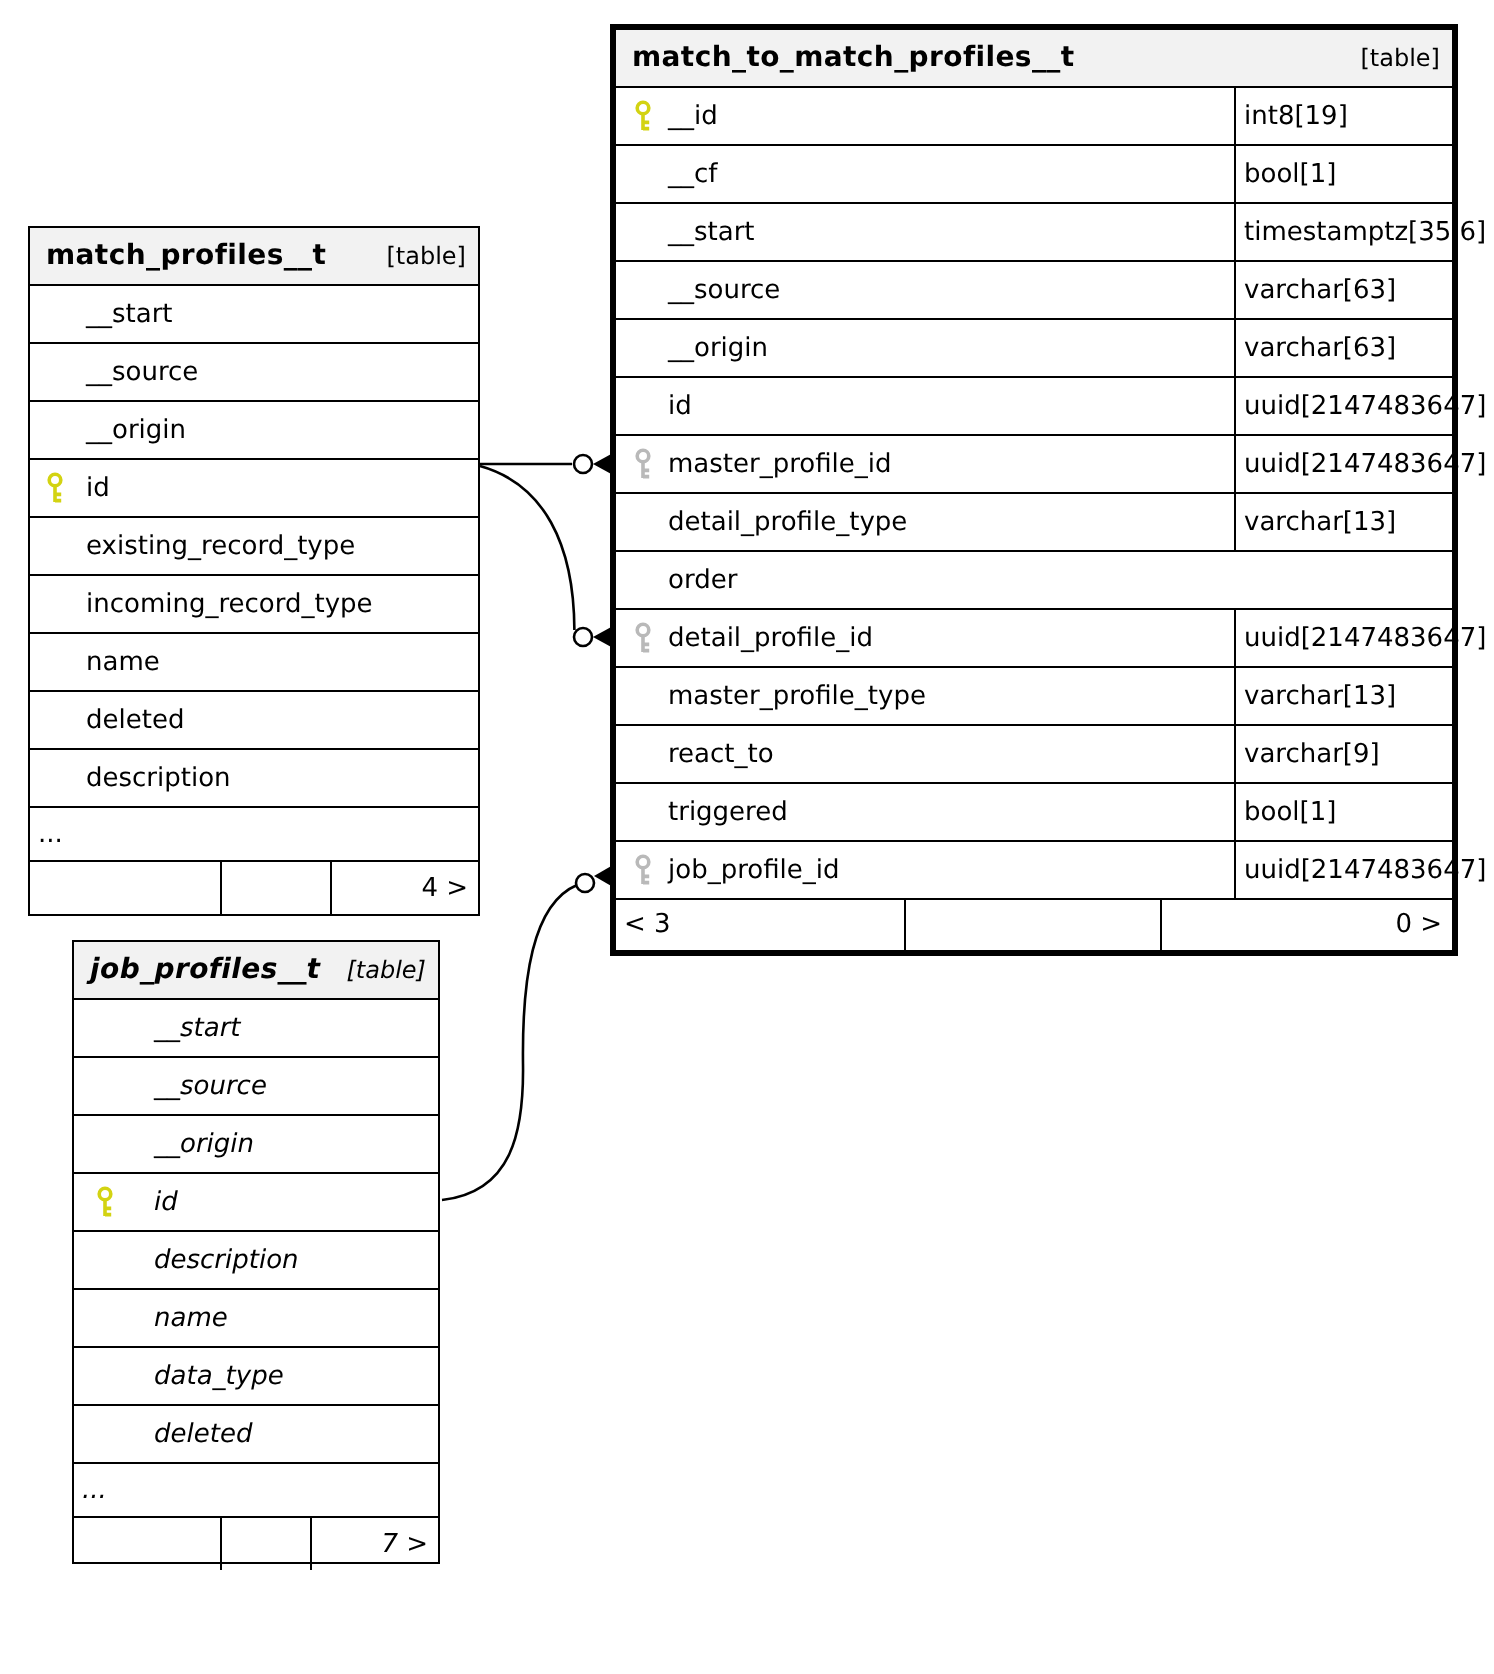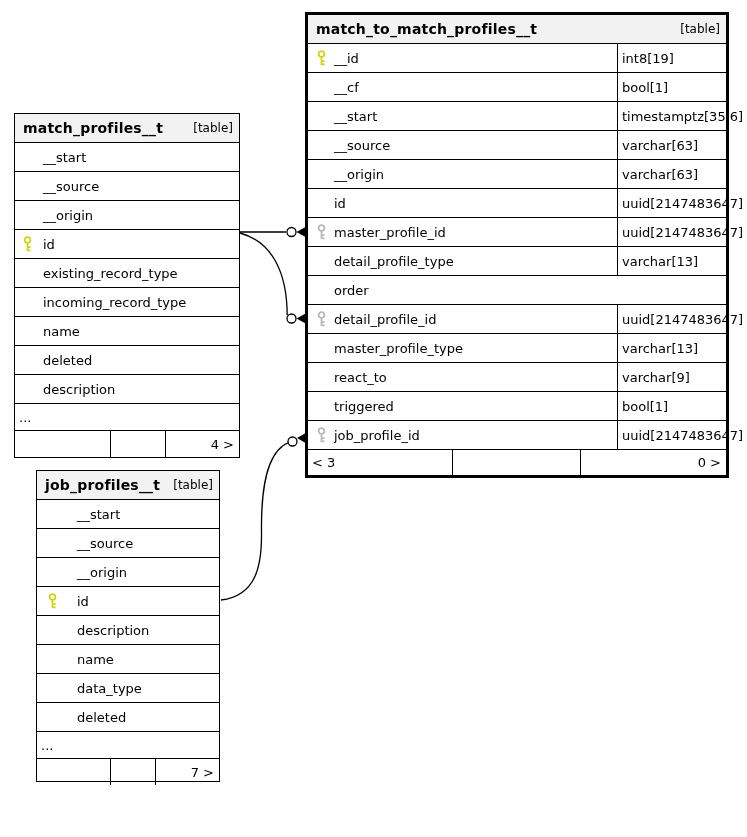--- a/index.html
+++ b/index.html
@@ -257,21 +257,21 @@
 
     <div class="ellipsis-row">...</div>
 
     <div class="foot">
       <div class="fc fc1"></div>
       <div class="fc fc2"></div>
       <div class="fc fc3">4 &gt;</div>
     </div>
   </div>
 
-  <div class="tbl t-bottom" style="left:36px; top:470px; width:184px; height:312px;">
+  <div class="tbl t-bottom" style="left:36px; top:470px; width:184px; height:312px;font-style:italic;">
     <div class="hdr">
       <span class="title">job_profiles__t</span>
       <span class="tag">[table]</span>
     </div>
 
     <div class="row">
       <div class="name-cell">
           <span>__start</span>
         </div>
     </div>

